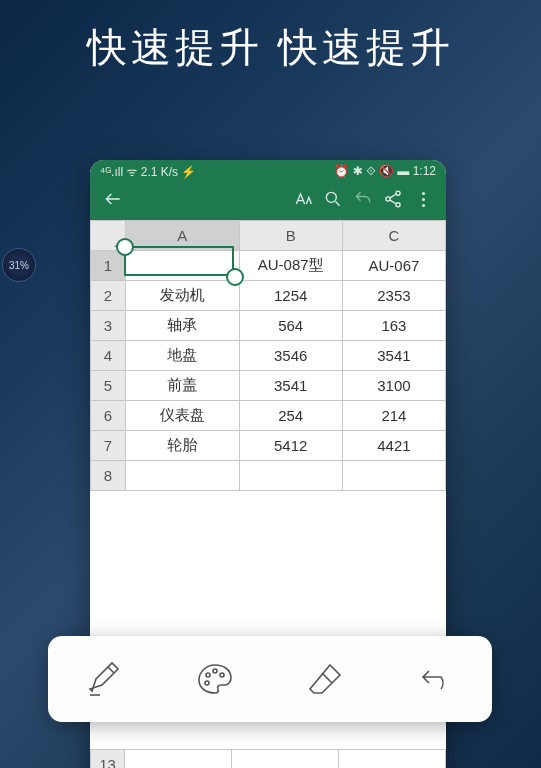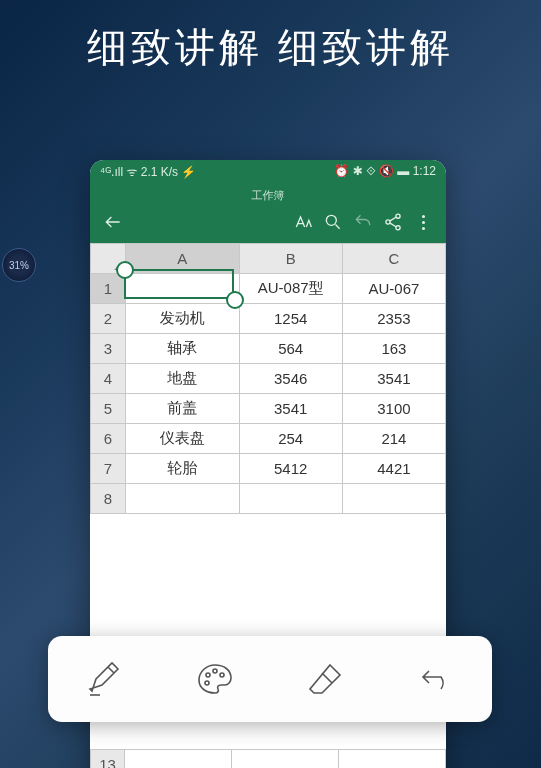--- a/index.html
+++ b/index.html
@@ -158,31 +158,30 @@
     justify-content: space-around;
     align-items: center;
     z-index: 40;
   }
   .anno-btn { width: 46px; height: 46px; display:flex; align-items:center; justify-content:center; cursor:pointer;}
   .anno-btn svg { stroke: #555; fill:none; stroke-width:1.6; }
 </style>
 </head>
 <body>
 
-<div class="title">细致讲解 细致讲解</div>
+<div class="title">快速提升 快速提升</div>
 
 <div class="percent-badge">31%</div>
 
 <div class="phone">
   <div class="status-bar">
     <div class="status-left">⁴ᴳ.ıll ᯤ 2.1 K/s ⚡</div>
     <div class="status-right">⏰ ✱ ⟐ 🔇 ▬ 1:12</div>
   </div>
   <div class="app-header">
-    <div class="app-title">工作簿</div>
     <div class="toolbar">
       <div class="tb-icon back-btn">
         <svg viewBox="0 0 24 24" width="20" height="20">
             <path d="M20 12H4M10 6l-6 6 6 6"></path>
           </svg>
       </div>
       <div class="toolbar-spacer"></div>
       <div class="tb-icon">
         <svg viewBox="0 0 24 24" width="20" height="20">
             <path d="M4 18L9 6l5 12M6 14h6M16 18l3-8 3 8"></path>

